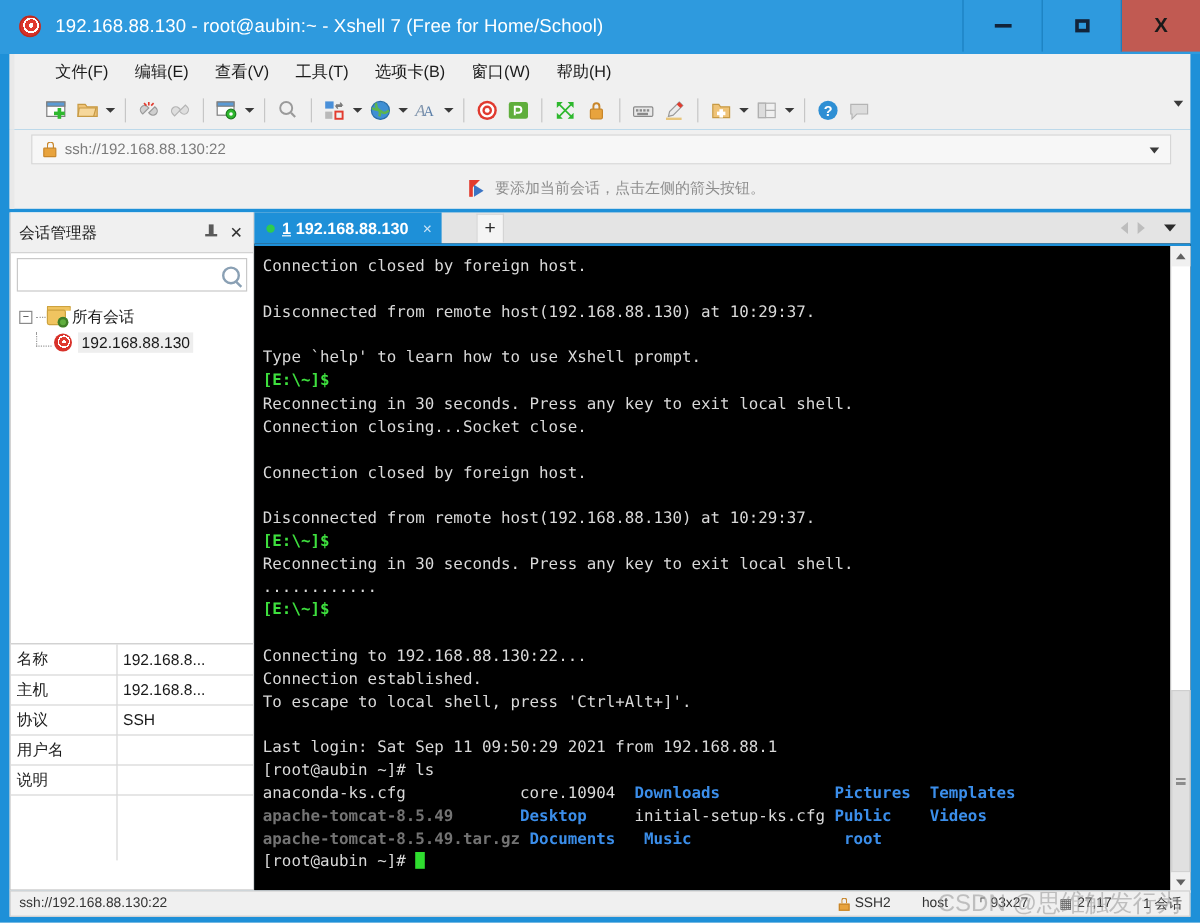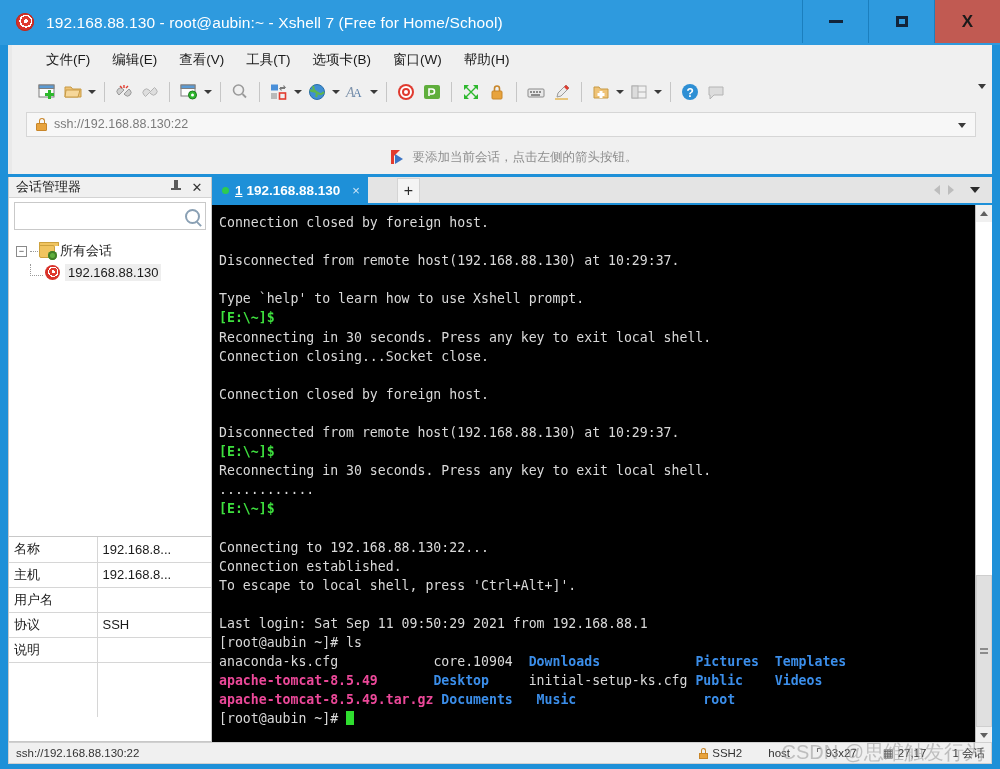--- a/index.html
+++ b/index.html
@@ -162,21 +162,21 @@
 
   
   .sessmgr {
     position: absolute; left: 8px; top: 177px;
     width: 204px; height: 565px;
     background: #ffffff;
     border: 1px solid #c8c8c8;
     border-top: none;
   }
   .sessmgr-header {
-    height: 21px; background: #f0f0f0;
+    height: 34px; background: #f0f0f0;
     display: flex; align-items: center;
     border-bottom: 1px solid #d3d3d3;
   }
   .sessmgr-title { margin-left: 7px; font-size: 13px; color: #1a1a1a; flex: 1; }
   .pin-icon { width: 16px; height: 16px; position: relative; margin-right: 4px; }
   .pin-icon:before { content:""; position:absolute; left:6px; top:1px; width:4px; height:9px; background:#5a5a5a; }
   .pin-icon:after { content:""; position:absolute; left:3px; top:9px; width:10px; height:2px; background:#5a5a5a; box-shadow: 3px 2px 0 -1px #5a5a5a; }
   .x-icon { width: 18px; height: 16px; display:flex; align-items:center; justify-content:center; font-size:13px; color:#333; margin-right:5px;}
   .sessmgr-search {
     height: 28px; margin: 4px 5px 2px 5px;
@@ -274,21 +274,21 @@
     font-size: 13.2px;
     line-height: 19.1px;
     color: #d9d9d9;
     overflow: hidden;
     white-space: pre;
   }
   .terminal .line { height: 19.1px; white-space: pre; }
   .c-white { color: #d9d9d9; }
   .c-green { color: #3ee03e; font-weight: bold; }
   .c-blue  { color: #3b8eea; font-weight: bold; }
-  .c-bgreen{ color: #ec4899; font-weight: bold; margin-top: 12px; }
+  .c-bgreen{ color: #737373; font-weight: bold; margin-top: 12px; }
   .cursor { display: inline-block; width: 8px; height: 14px; background: #2fdd2f; vertical-align: -2px; }
 
   
   .term-sb {
     position: absolute; right: 0; top: 0;
     width: 17px; height: 539px;
     background: #ffffff; border-left: 1px solid #c0c0c0;
   }
   .sb-btn {
     width: 16px; height: 17px; background: #f0f0f0;
@@ -614,26 +614,26 @@
         <tbody>
             <tr>
           <td class="k">名称</td>
           <td class="v">192.168.8...</td>
         </tr>
         <tr>
           <td class="k">主机</td>
           <td class="v">192.168.8...</td>
         </tr>
         <tr>
+          <td class="k">协议</td>
+          <td class="v">SSH</td>
+        </tr>
+        <tr>
           <td class="k">用户名</td>
           <td class="v"></td>
-        </tr>
-        <tr>
-          <td class="k">协议</td>
-          <td class="v">SSH</td>
         </tr>
         <tr>
           <td class="k">说明</td>
           <td class="v"></td>
         </tr>
         <tr class="blank">
           <td class="k"></td>
           <td class="v"></td>
         </tr>
       </tbody>

